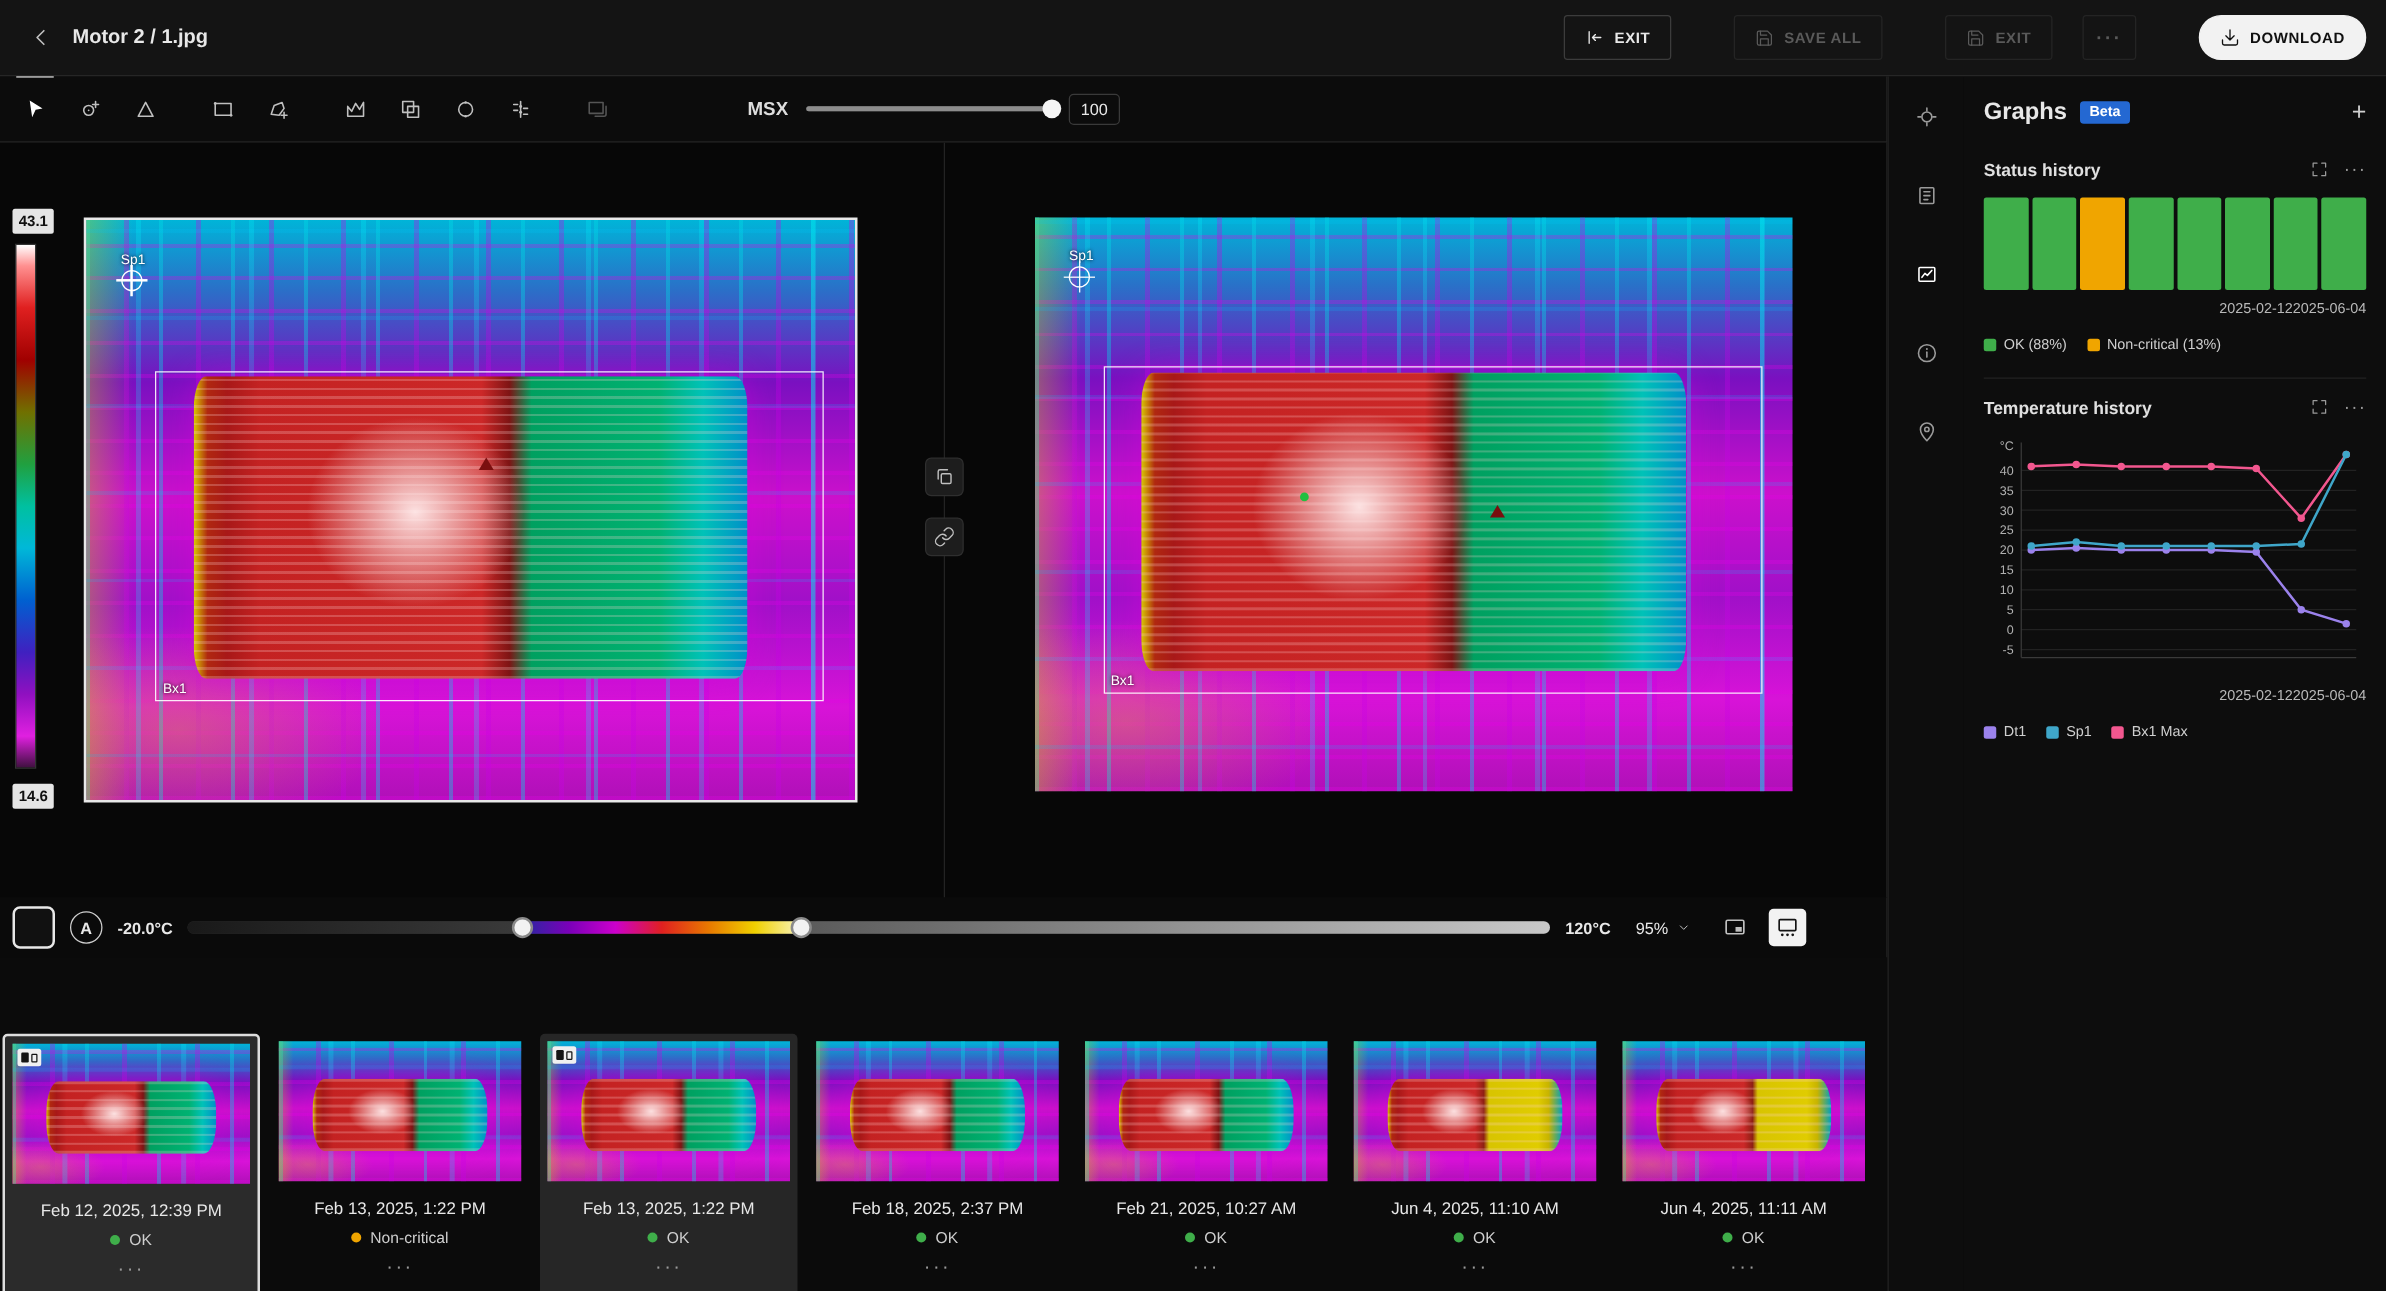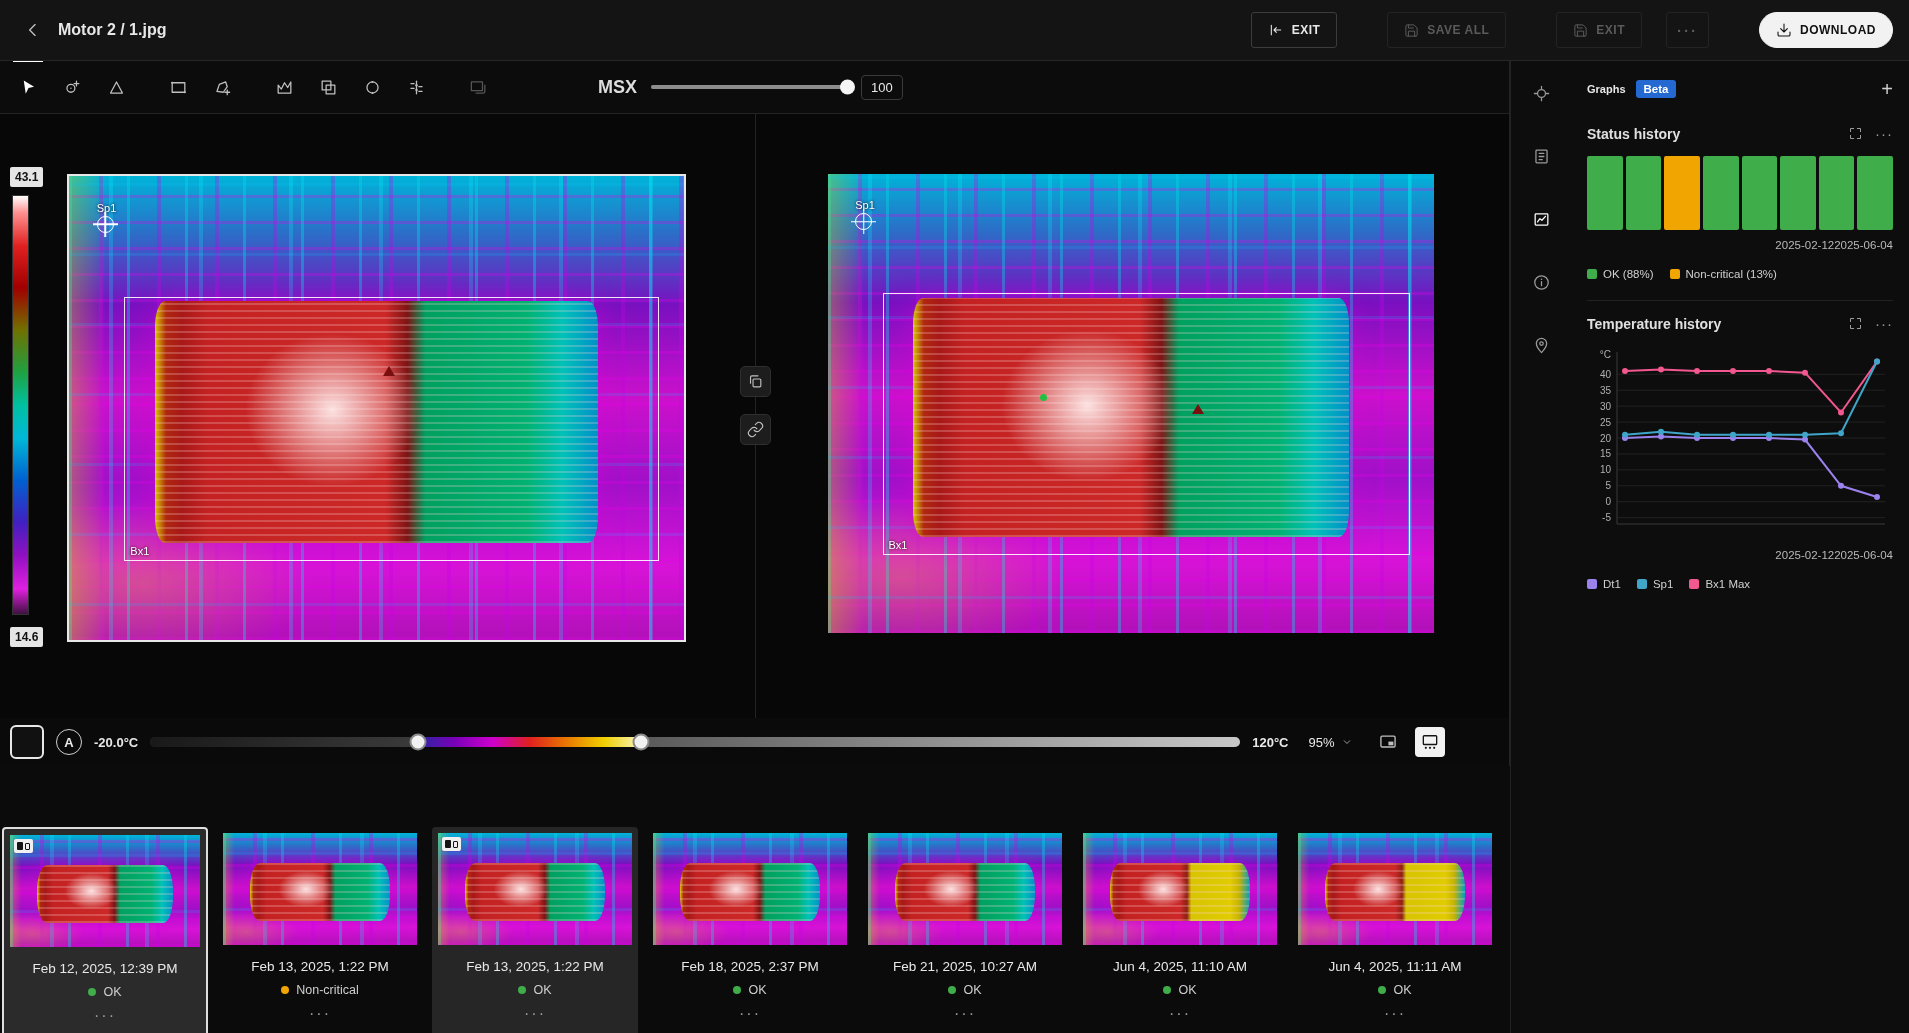--- a/index.html
+++ b/index.html
@@ -43,21 +43,21 @@
     background:#0c0c0c; border-bottom:1px solid #232323; border-right:1px solid #232323;
     display:flex; align-items:center; padding:0 8px; gap:4px; z-index:5;
   }
   .tool-btn { position:relative; width:40px; height:40px; background:none; border:none; cursor:pointer; display:flex; align-items:center; justify-content:center; }
   .tool-btn.active::before { content:""; position:absolute; top:-7px; left:5px; right:5px; height:2px; background:#fff; }
   .tool-btn.active .sicon { stroke:#fff; }
   .tool-btn.fill-active svg path { fill:#fff; stroke:none; }
   .tool-btn.disabled .sicon { stroke:#555; }
   .tsep { width:14px; }
   .msx-group { margin-left:56px; display:flex; align-items:center; gap:14px; }
-  .msx-label { font-size:18px; font-weight:700; color:#ddd;padding-left:40px; }
+  .msx-label { font-size:15px; font-weight:700; color:#ddd;padding-left:40px; }
   .msx-slider { position:relative; width:196px; height:4px; background:#474747; border-radius:2px; cursor:pointer; }
   .msx-fill { position:absolute; left:0; top:0; bottom:0; width:100%; background:#8d8d8d; border-radius:2px; }
   .msx-handle { position:absolute; right:-8px; top:50%; transform:translateY(-50%); width:15px; height:15px; border-radius:50%; background:#f5f5f5; cursor:grab; }
   .msx-value { border:1px solid #3a3a3a; border-radius:4px; padding:4px 9px; font-size:13px; color:#e8e8e8; }
 
   
   .canvas { position:absolute; top:114px; left:0; width:1510px; height:604px; background:#070707; border-right:1px solid #232323; }
   .pane-divider { position:absolute; left:755px; top:0; bottom:0; width:1px; background:#232323; }
 
   .scalebar-label { position:absolute; left:10px; background:#e5e5e5; color:#111; font-size:12px; font-weight:700; padding:3px 5px; border-radius:2px; z-index:4; }
@@ -163,21 +163,21 @@
     position:absolute; top:61px; right:338px; width:61px; bottom:0;
     background:#0d0d0d; border-left:1px solid #232323;
     display:flex; flex-direction:column; align-items:center; padding-top:14px; gap:27px; z-index:6;
   }
   .strip-btn { width:36px; height:36px; background:none; border:none; cursor:pointer; display:flex; align-items:center; justify-content:center; }
   .strip-btn .sicon { stroke:#9a9a9a; }
   .strip-btn.active .sicon { stroke:#ffffff; }
 
   .graphs-panel { position:absolute; top:61px; right:0; width:338px; bottom:0; background:#0d0d0d; z-index:6; }
   .gp-header { display:flex; align-items:center; gap:10px; padding:18px 16px 16px; }
-  .gp-title { font-size:11px; font-weight:700; }
+  .gp-title { font-size:19px; font-weight:700; }
   .beta { background:#2468d2; color:#fff; font-size:11.5px; font-weight:700; padding:3px 8px; border-radius:3px; }
   .gp-add { margin-left:auto; font-size:20px; color:#cfcfcf; background:none; border:none; cursor:pointer; line-height:1; }
   .gp-card { padding:10px 16px 0; }
   .gp-card-header { display:flex; align-items:center; }
   .gp-card-title { font-size:14px; font-weight:700; color:#e0e0e0; }
   .gp-card-actions { margin-left:auto; display:flex; align-items:center; gap:12px; }
   .gp-icon-btn { background:none; border:none; cursor:pointer; display:flex; align-items:center; }
   .gp-icon-btn .sicon { stroke:#9a9a9a; }
   .gp-more { color:#9a9a9a; font-size:15px; letter-spacing:1px; background:none; border:none; cursor:pointer; }
   .status-bar-chart { margin-top:14px; height:74px; display:flex; gap:3px; }

